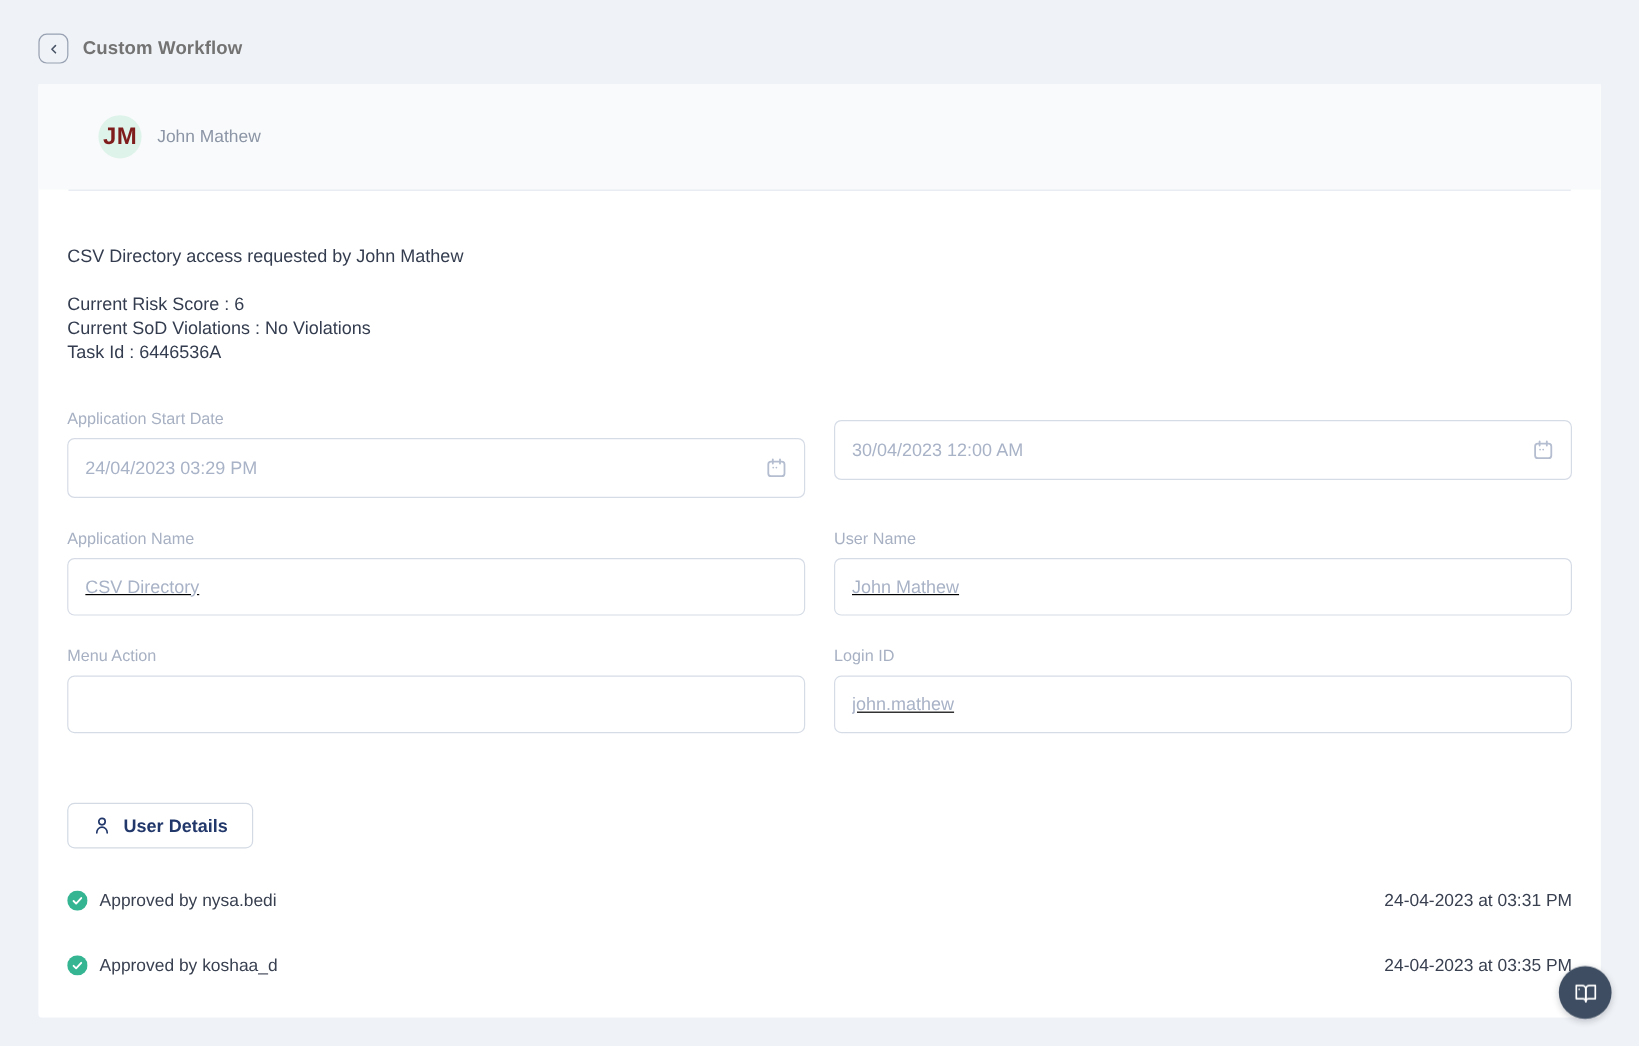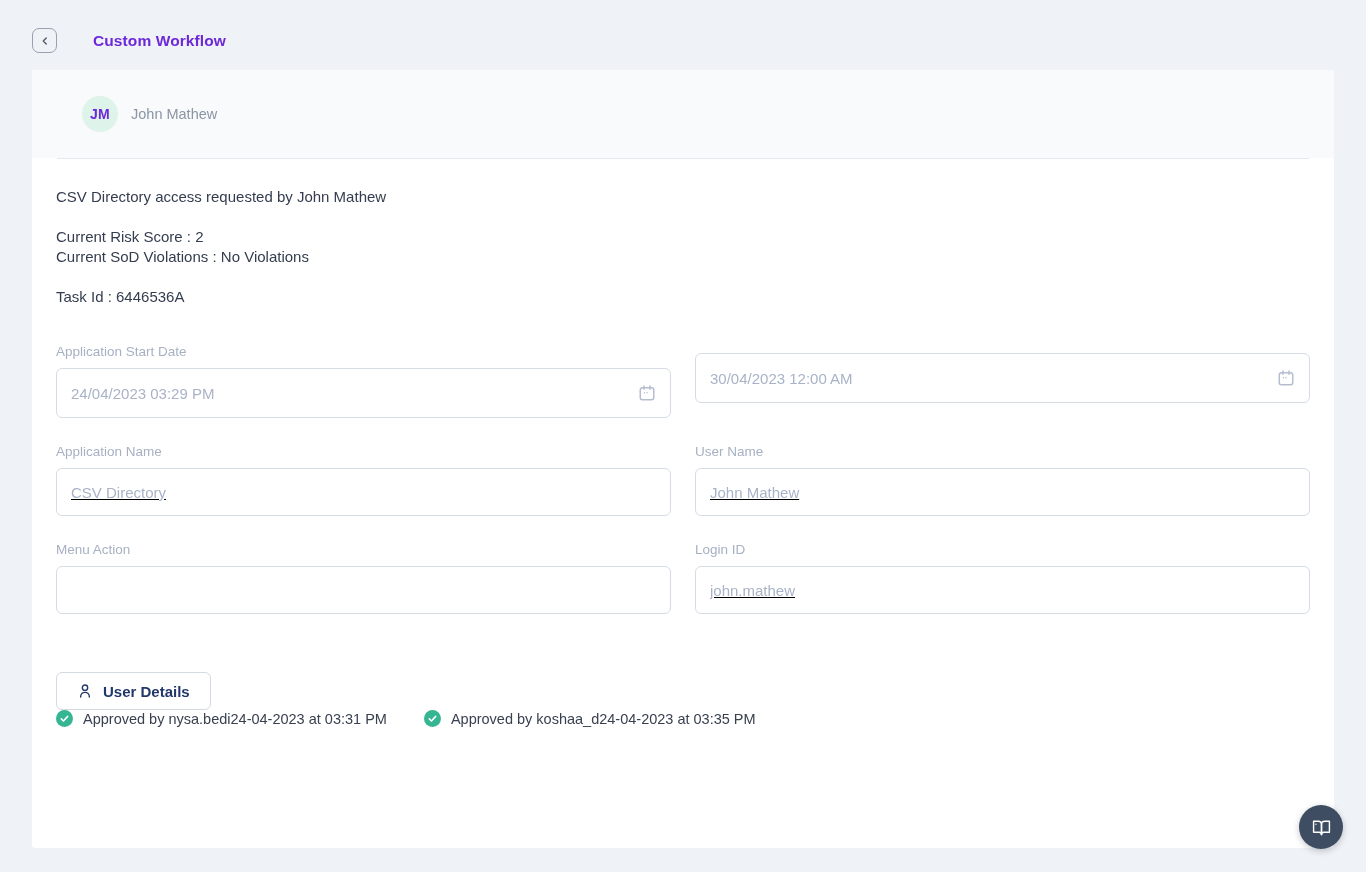--- a/index.html
+++ b/index.html
@@ -23,23 +23,22 @@
     border: 1.5px solid #97a1b2;
     border-radius: 7px;
     background: transparent;
     display: flex; align-items: center; justify-content: center;
     cursor: pointer;
     flex: 0 0 auto;
   }
   .page-title {
     font-size: 15.5px;
     font-weight: 600;
-    color: #6d28d9;
+    color: #737373;
     letter-spacing: .1px;
-    margin-left: 24px;
   }
 
   
   .card {
     margin: 8px 32px 0;
     width: 1302px;
     height: 778px;
     background: #ffffff;
     border-radius: 3px;
     position: relative;
@@ -49,44 +48,44 @@
     background: #f9fafb;
     display: flex;
     align-items: center;
     padding: 0 24px;
   }
   .avatar {
     width: 36px; height: 36px;
     margin-left: 26px;
     border-radius: 50%;
     background: #def3ea;
-    color: #6d28d9;
-    font-size: 14px;
+    color: #7f1d1d;
+    font-size: 20px;
     font-weight: 700;
     display: flex; align-items: center; justify-content: center;
     letter-spacing: .3px;
     text-align: right;
   }
   .requester-name {
     margin-left: 13px;
     font-size: 14.5px;
     color: #8b95a5;
   }
   .divider {
     height: 1px;
     background: #e4e8ef;
     margin: 0 25px;
   }
 
   .card-body { padding: 0 24px; }
 
   .summary { color: #343d4f; font-size: 15px; line-height: 20px; }
-  .request-line { margin-top: 28px; }
+  .request-line { margin-top: 45px; }
   .risk-block { margin-top: 20px; }
-  .task-line { margin-top: 20px; }
+  .task-line { }
 
   
   .form-grid {
     margin-top: 37px;
     display: grid;
     grid-template-columns: 1fr 1fr;
     column-gap: 24px;
     row-gap: 26px;
   }
   .field-label {
@@ -129,22 +128,23 @@
     gap: 10px;
     cursor: pointer;
     font-family: "Liberation Sans", sans-serif;
     font-size: 15px;
     font-weight: 700;
     color: #22386b;
   }
 
   
   .approvals {
-    display: flex;
-    flex-direction: row;
+    margin-top: 35px;
+    display: flex;
+    flex-direction: column;
     gap: 37px;
   }
   .approval-row {
     display: flex;
     align-items: center;
   }
   .approval-row .check { display: flex; flex: 0 0 auto; margin-right: 10px; }
   .approval-text {
     font-size: 14.5px;
     color: #394050;
@@ -190,21 +190,21 @@
     <div class="avatar">JM</div>
     <div class="requester-name">John Mathew</div>
   </div>
   <div class="divider"></div>
 
   <div class="card-body">
 
     <div class="summary">
       <div class="request-line">CSV Directory access requested by John Mathew</div>
       <div class="risk-block">
-        <div>Current Risk Score : 2</div>
+        <div>Current Risk Score : 6</div>
         <div>Current SoD Violations : No Violations</div>
       </div>
       <div class="task-line">Task Id : 6446536A</div>
     </div>
 
     
     <div class="form-grid">
 
       <div>
         <span class="field-label">Application Start Date</span>

